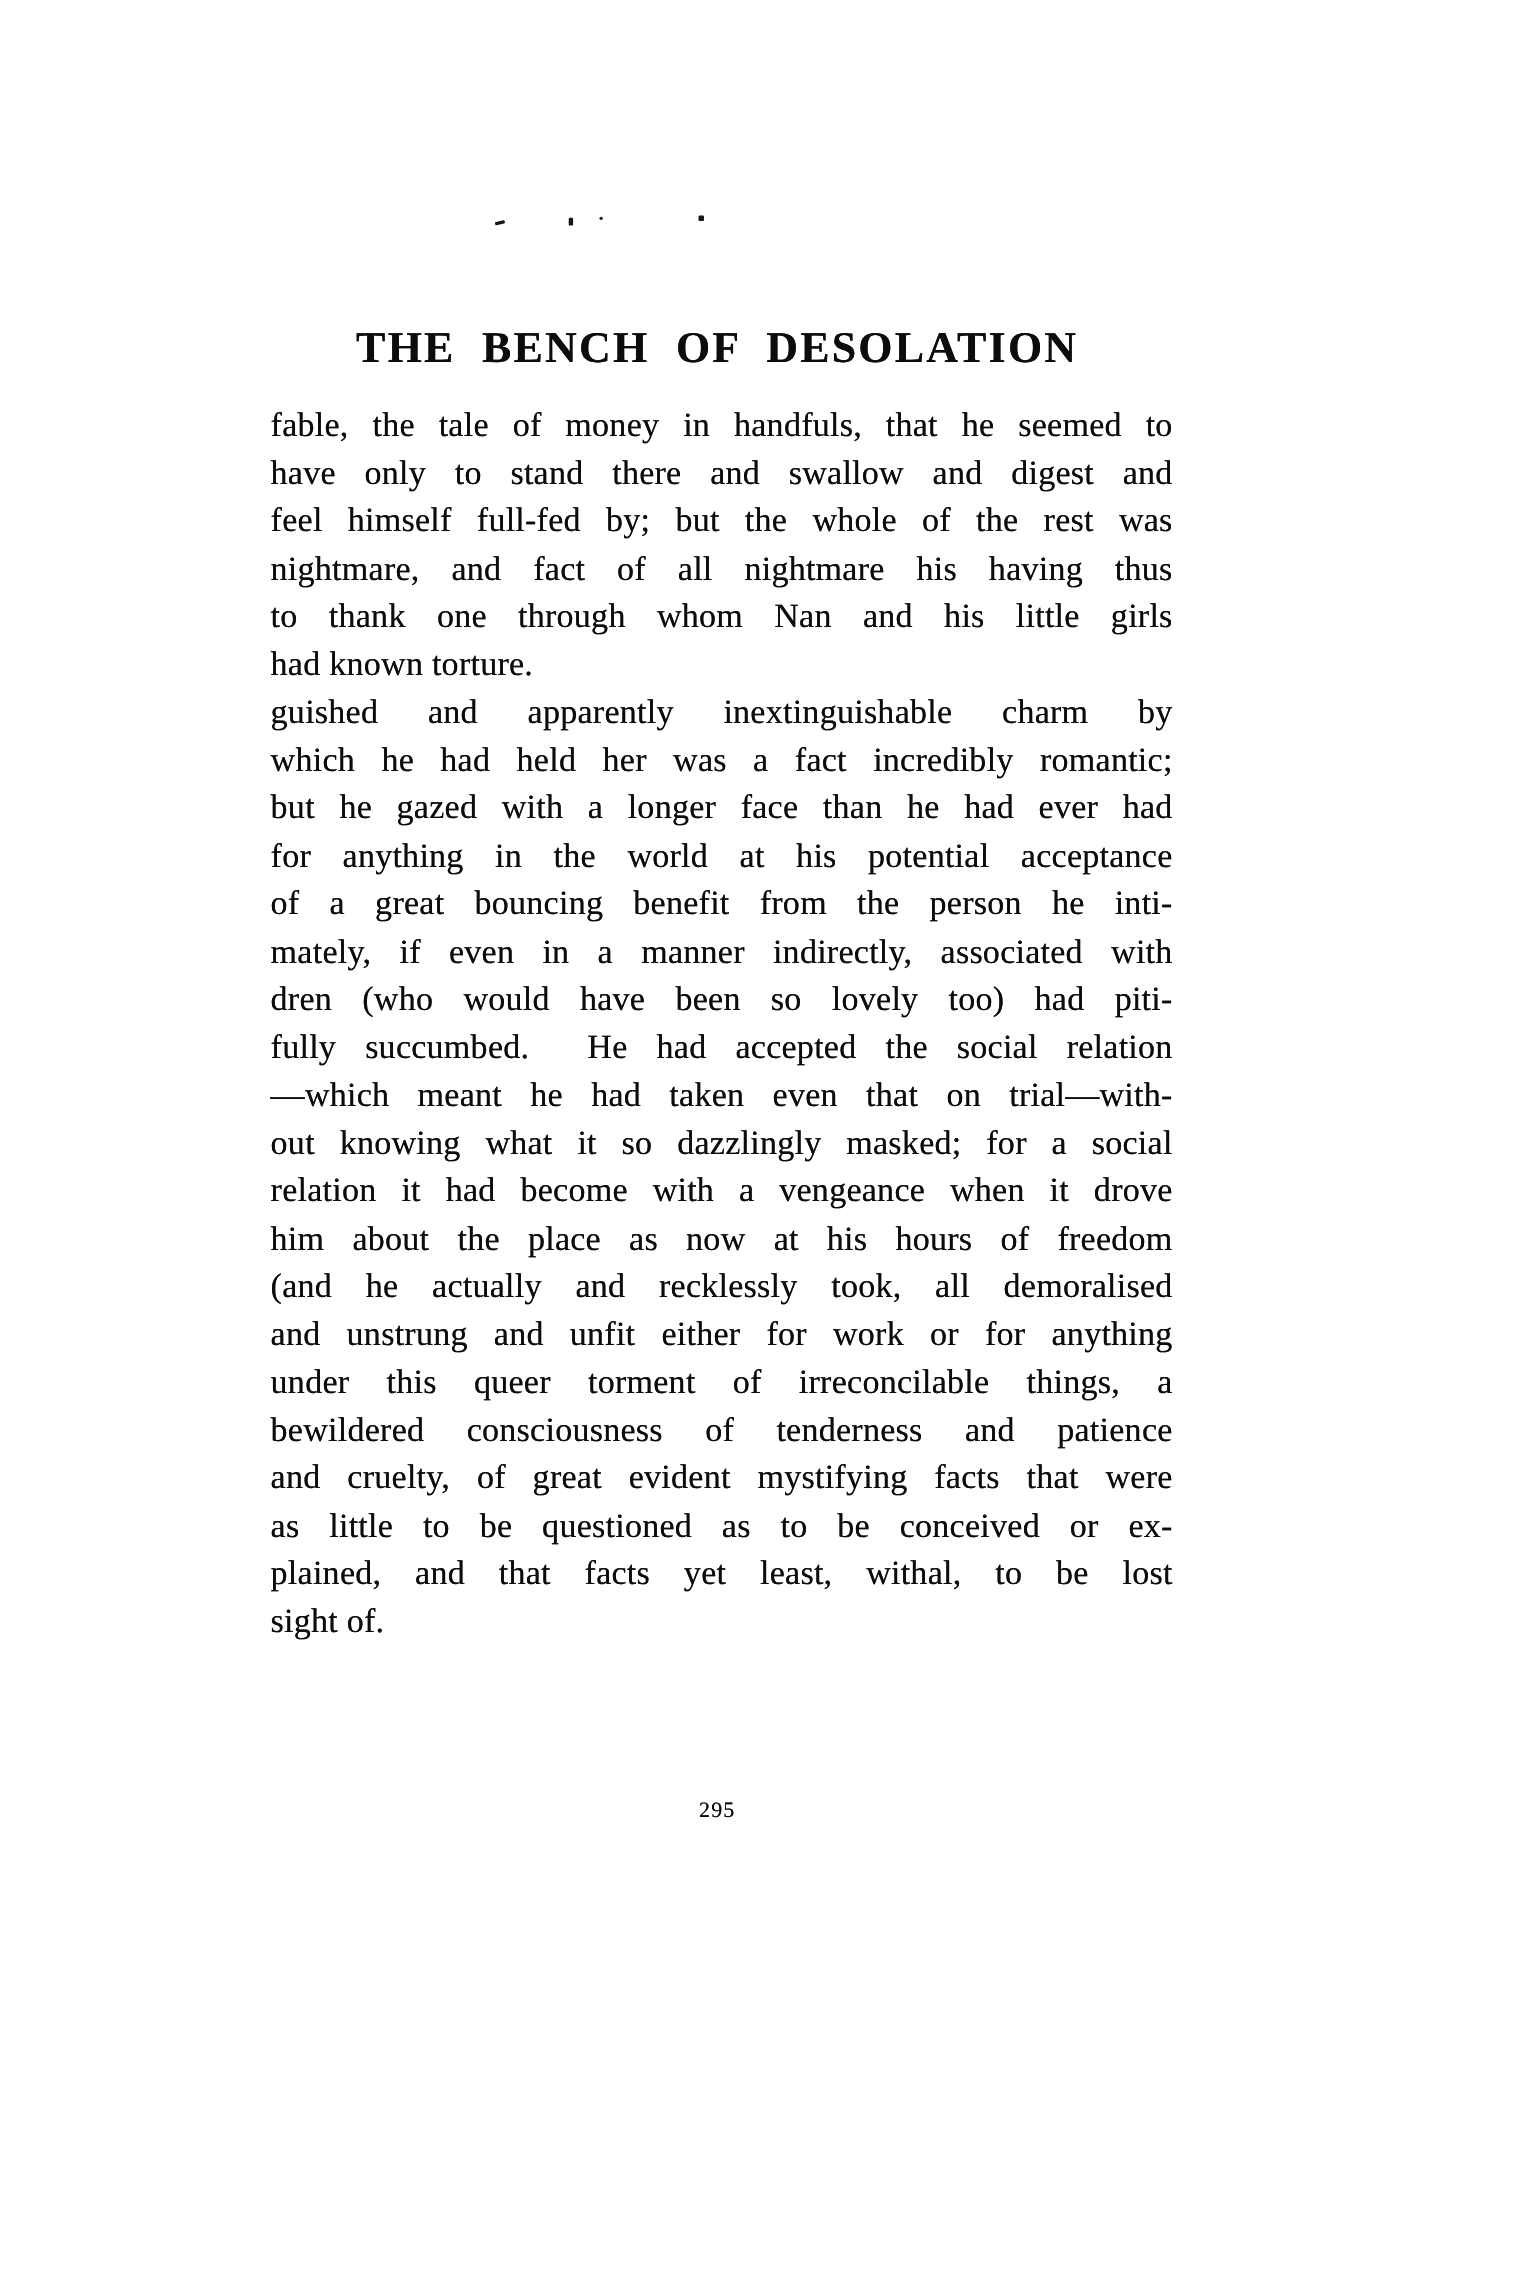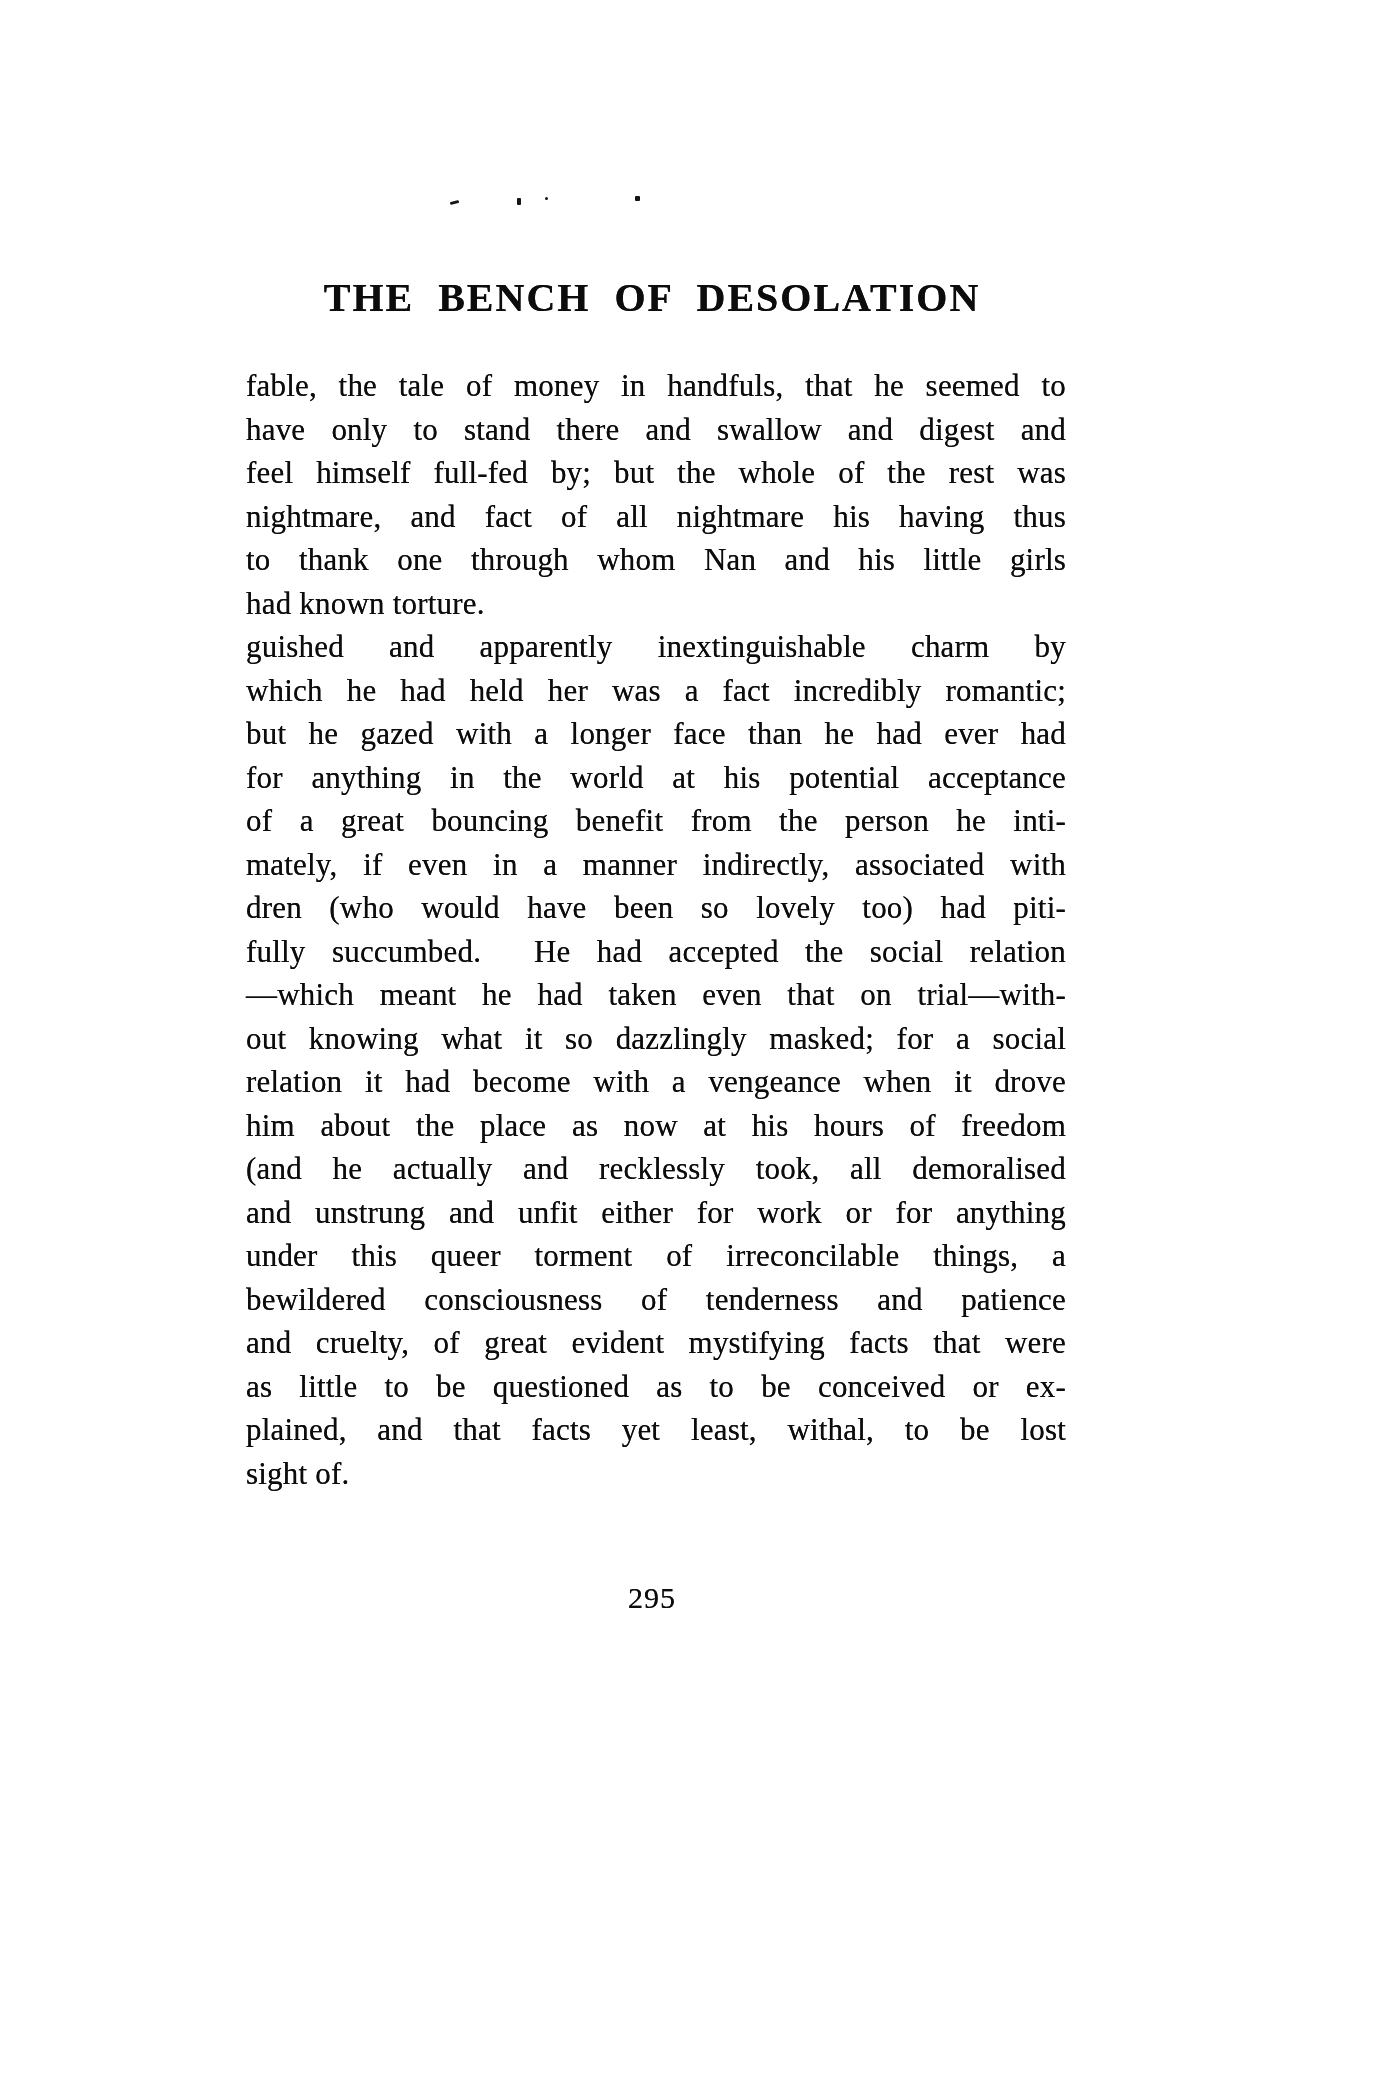--- a/index.html
+++ b/index.html
@@ -11,21 +11,21 @@
     height: 2081px;
     background: #ffffff;
     overflow: hidden;
     font-family: "Liberation Serif", "DejaVu Serif", serif;
     color: #0c0c0c;
   }
 
   .title {
     position: absolute;
     left: 242px;
-    top: 278px;
+    top: 296px;
     width: 820px;
     margin: 0;
     font-size: 40px;
     line-height: 40px;
     font-weight: 700;
     text-align: center;
     letter-spacing: 2px;
     word-spacing: 12px;
     text-shadow: 0 0 0.6px rgba(0,0,0,0.85);
     white-space: nowrap;
@@ -50,23 +50,23 @@
     text-align-last: justify;
     overflow: visible;
     white-space: normal;
   }
   .line.last { text-align-last: left; }
   .line.indent { text-indent: 26px; }
 
   .page-number {
     position: absolute;
     left: 242px;
-    top: 1580px;
+    top: 1628px;
     width: 820px;
-    font-size: 30px;
+    font-size: 20px;
     line-height: 36px;
     text-align: center;
     letter-spacing: 1px;
     text-shadow: 0 0 0.5px rgba(0,0,0,0.8);
   }
 
   
   .speck { position: absolute; background: #151515; }
   .speck-dash   { left: 450px; top: 201px; width: 9px; height: 3px; transform: rotate(-14deg); border-radius: 1px; }
   .speck-tick   { left: 517px; top: 198px; width: 4px; height: 7px; border-radius: 1px; }

